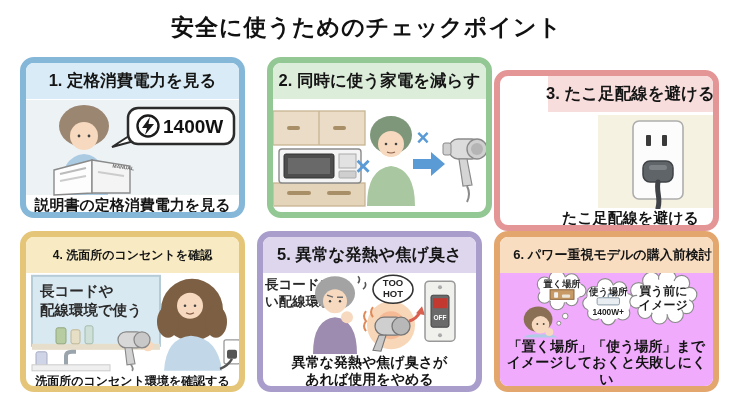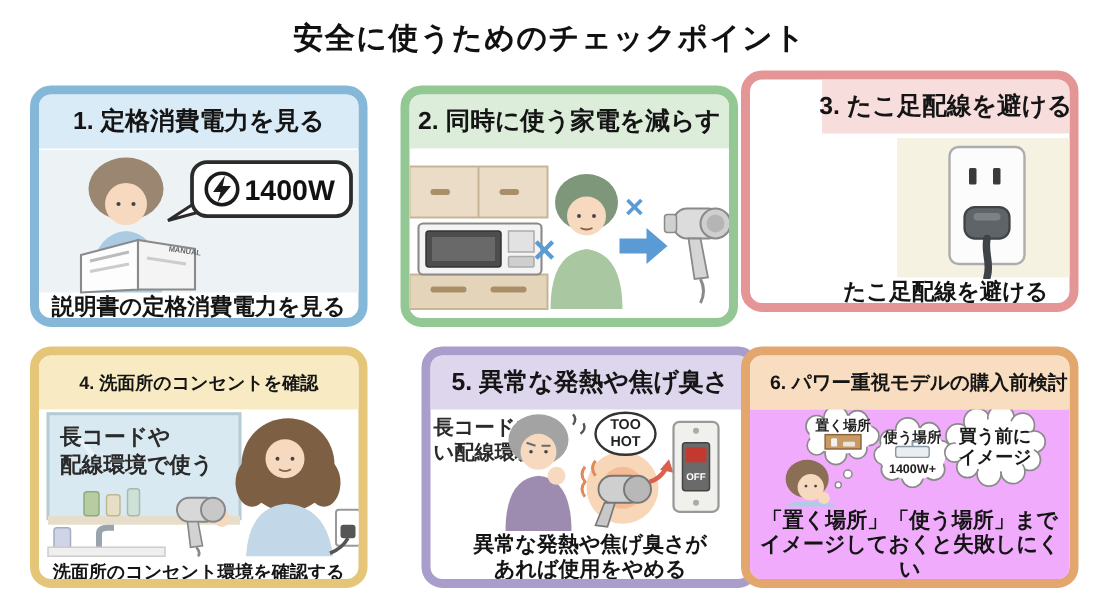--- a/index.html
+++ b/index.html
@@ -1,25 +1,25 @@
 <!DOCTYPE html>
 <html><head>
 <meta charset="utf-8">
 <style>
   * { margin:0; padding:0; box-sizing:border-box; }
   html,body { background:#ffffff; }
   body { font-family:"Liberation Sans","DejaVu Sans",sans-serif; }
   .canvas { position:relative; width:733px; height:400px; background:#ffffff; overflow:hidden; }
   .title { position:absolute; top:12px; left:0; width:733px; text-align:center;
-           font-size:20px; font-weight:bold; color:#111; letter-spacing:1px; }
+           font-size:23px; font-weight:bold; color:#111; letter-spacing:1px; }
   .panel { position:absolute; width:225px; height:161px; border:6px solid #0f766e;
            border-radius:14px; background:#fff; overflow:hidden; }
   .p1 { left:20px;  top:57px;  }
   .p2 { left:267px; top:57px;  }
-  .p3 { left:494px; top:47px;padding-left:48px;  }
+  .p3 { left:494px; top:70px;padding-left:48px;  }
   .p4 { left:20px;  top:231px; }
   .p5 { left:257px; top:231px; }
   .p6 { left:494px; top:231px; }
   .panel-header { height:36px; display:flex; align-items:center; justify-content:center;
                   font-weight:bold; font-size:16.5px; color:#151515; white-space:nowrap; }
   .p4 .panel-header { font-size:12px; }
   .p6 .panel-header { font-size:13px;padding-left:12px; }
   .panel-body { position:relative; height:119px; display:flex; flex-direction:column; }
   .ill { flex:1 1 auto; display:block; }
   .caption { flex:0 0 auto; text-align:center; font-weight:bold; color:#141414;
@@ -171,21 +171,21 @@
           <rect x="201" y="74" width="10" height="9" rx="2" fill="#555"></rect>
           <path d="M206,83 q-4,7 -12,10" stroke="#555" stroke-width="2.4" fill="none"></path>
         </g>
         <text x="14" y="20" font-size="14.5" font-weight="bold" fill="#2a2a2a">長コードや</text>
         <text x="14" y="39" font-size="14.5" font-weight="bold" fill="#2a2a2a">配線環境で使う</text>
       </svg>
       <div class="caption">洗面所のコンセント環境を確認する</div>
     </div>
   </div>
 
-  <div class="panel p5" style="border-color: rgb(169, 157, 203); margin-left: 24px;">
+  <div class="panel p5" style="border-color: rgb(169, 157, 203);">
     <div class="panel-header" style="background: rgb(221, 214, 236);">5. 異常な発熱や焦げ臭さ</div>
     <div class="panel-body">
       <svg class="ill" viewBox="0 0 219 81" width="219" height="81">
         <text x="2" y="16" font-size="13.5" font-weight="bold" fill="#2a2a2a">長コードや</text>
         <text x="2" y="33" font-size="13.5" font-weight="bold" fill="#2a2a2a">い配線環境</text>
         <g>
           <ellipse cx="72" cy="20" rx="20" ry="17" fill="#a3a3a3"></ellipse>
           <circle cx="72" cy="28" r="12" fill="#f6d9be"></circle>
           <circle cx="67" cy="28" r="1.2" fill="#444"></circle>
             <circle cx="77" cy="28" r="1.2" fill="#444"></circle>

